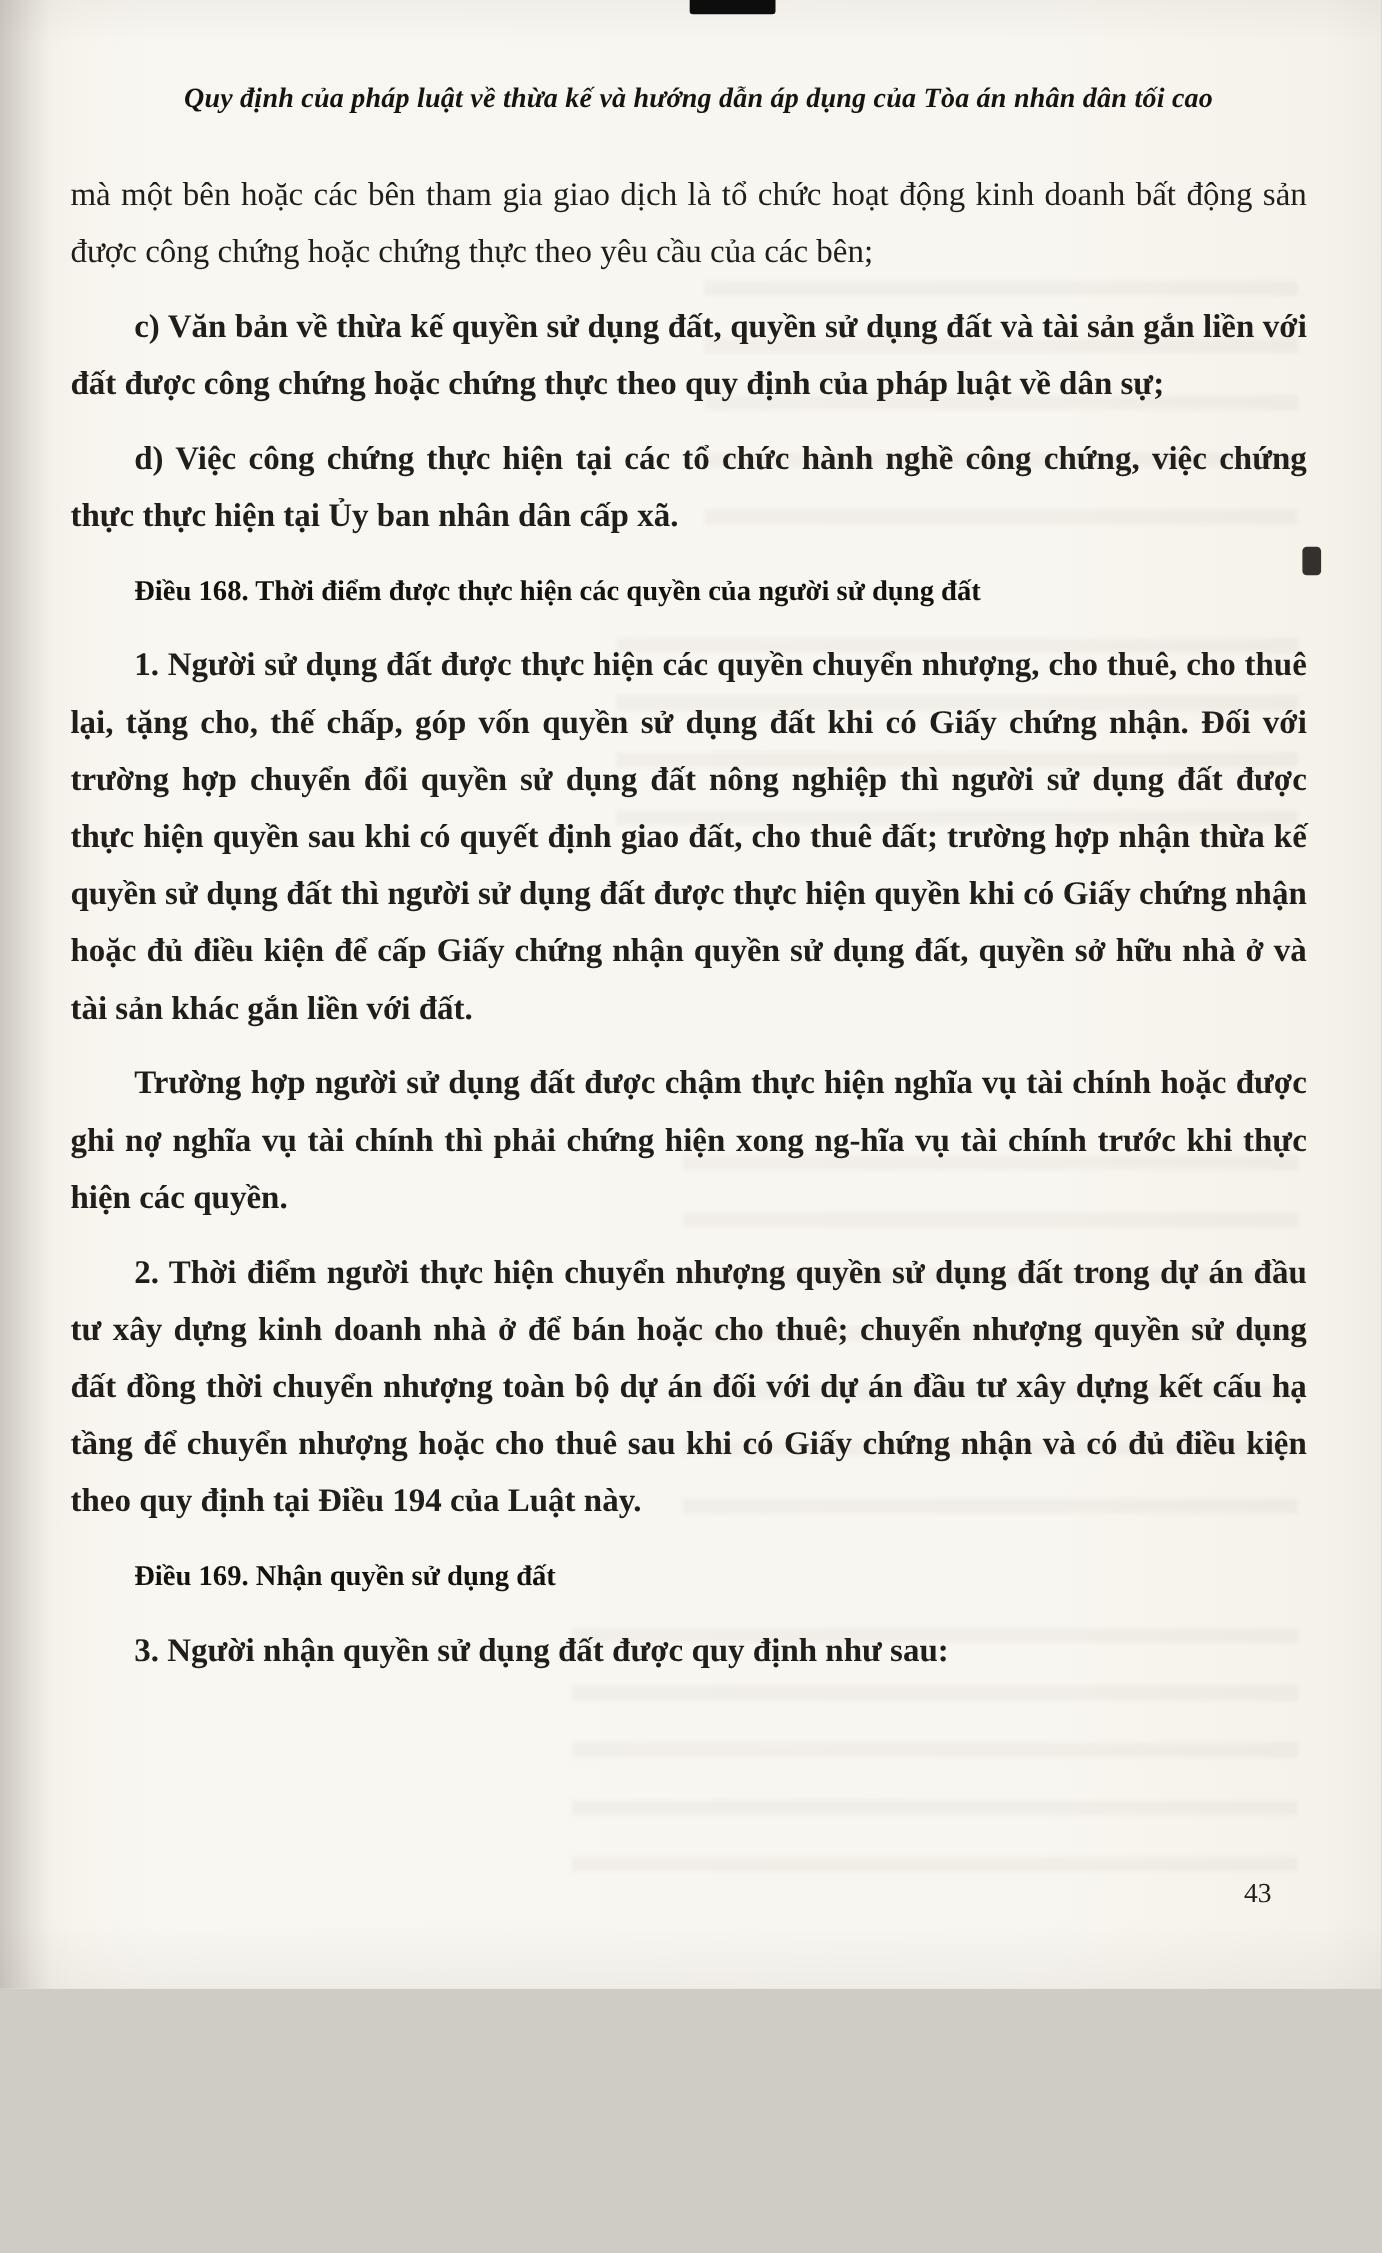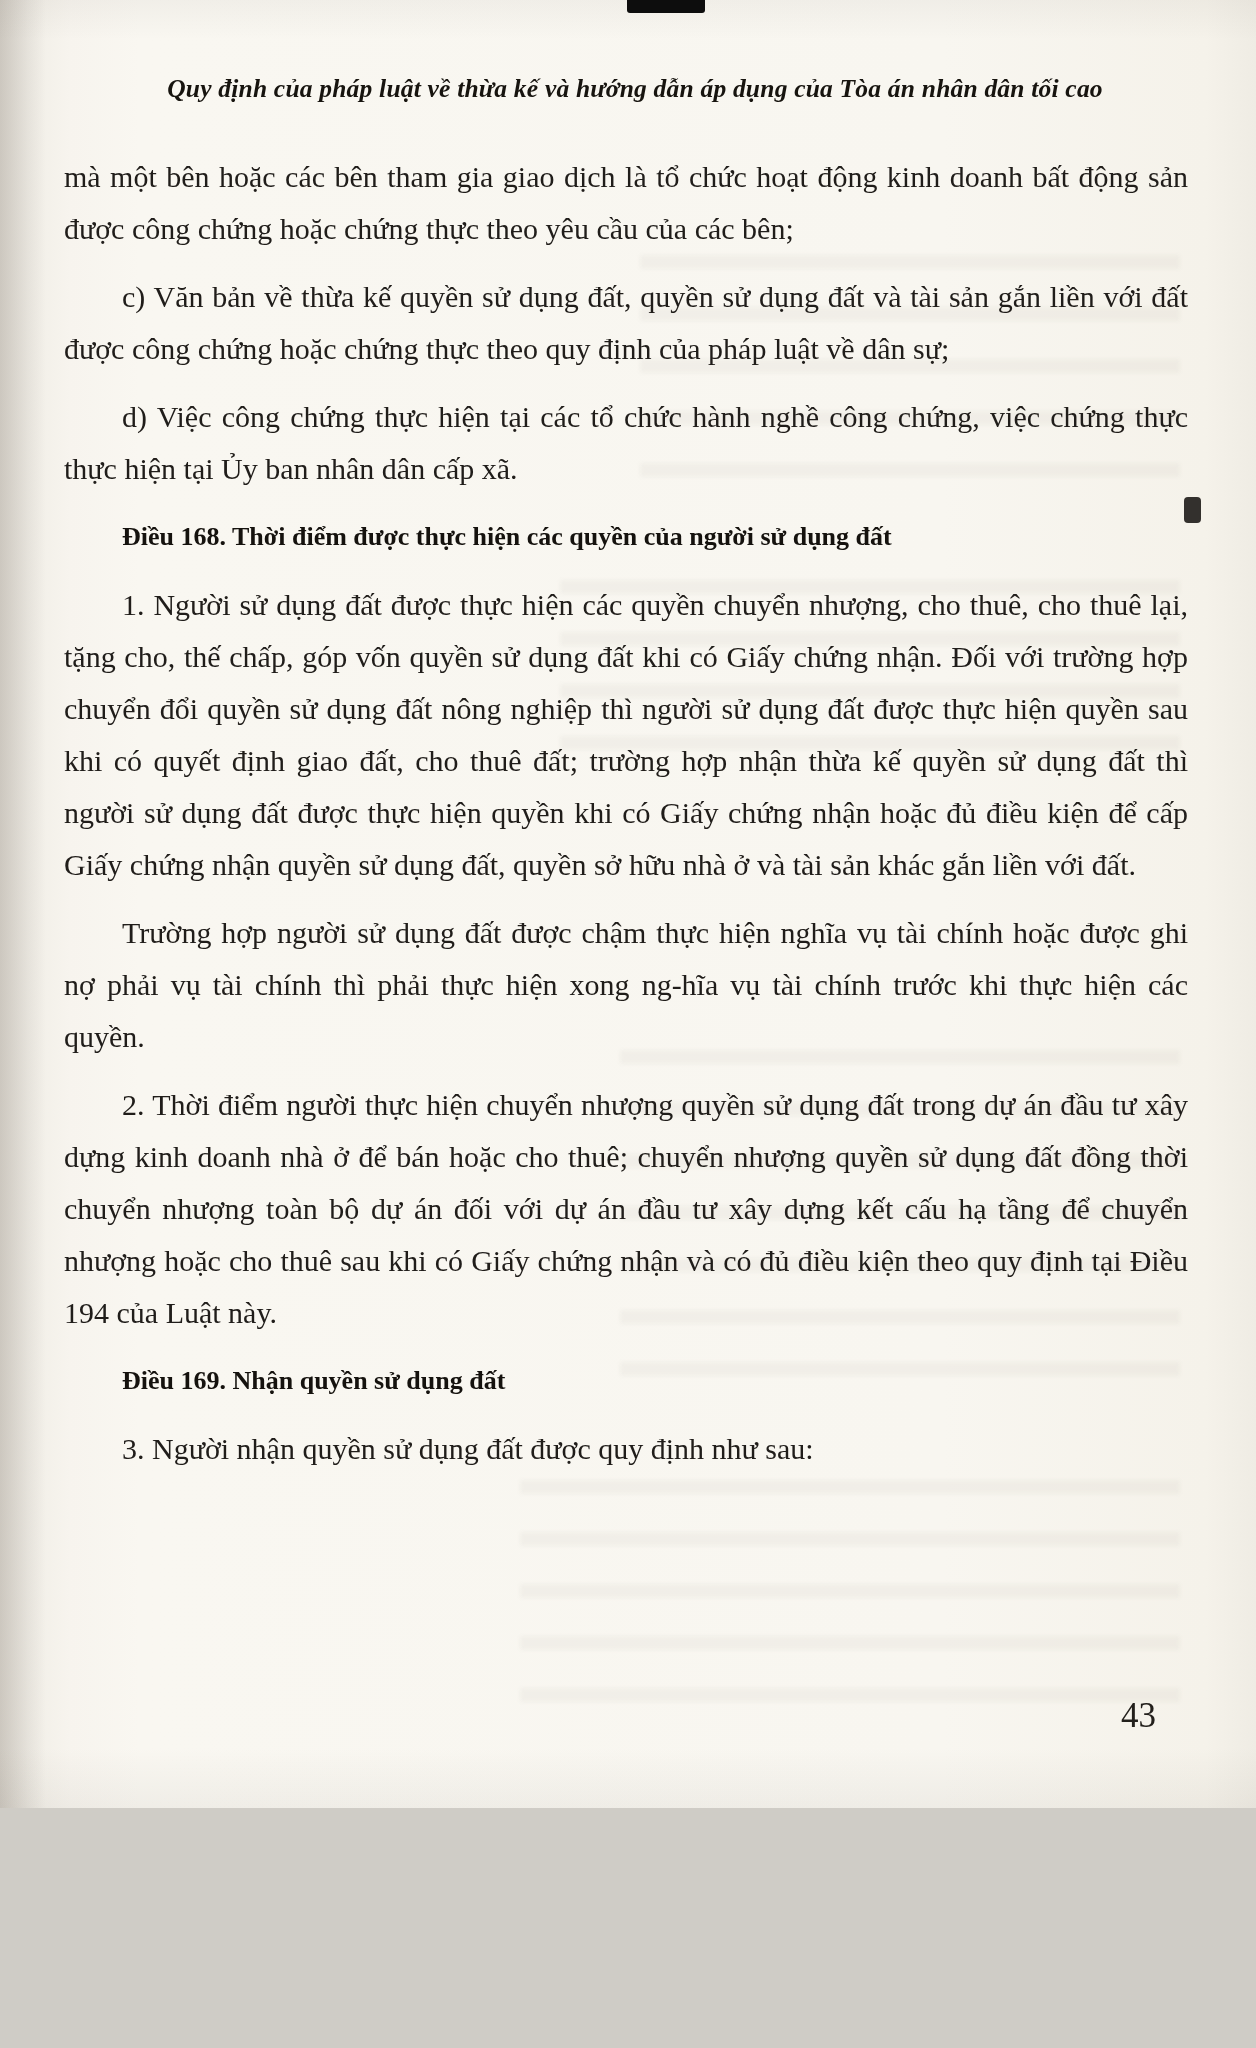--- a/index.html
+++ b/index.html
@@ -60,39 +60,40 @@
     font-size: 30px;
     line-height: 52px;
     text-align: justify;
     z-index: 2;
   }
   .body-text p {
     margin: 0 0 16px 0;
   }
   .body-text p.indent {
     text-indent: 58px;
+    font-weight: bold;
   }
   .body-text p.continuation {
     text-indent: 0;
   }
   .body-text h2.article {
     font-size: 26px;
     line-height: 52px;
     font-weight: bold;
     margin: 2px 0 16px 0;
     text-indent: 58px;
     text-align: justify;
     color: #15120e;
   }
 
   .page-number {
     position: absolute;
     right: 100px;
     bottom: 72px;
-    font-size: 35px;
+    font-size: 25px;
     color: #23201c;
     z-index: 2;
   }
 
   
   .artifact { position: absolute; z-index: 3; pointer-events: none; }
   .artifact-top-bar {
     left: 627px; top: 0;
     width: 78px; height: 13px;
     background: #0d0d0d;
@@ -152,21 +153,21 @@
     <p class="continuation">mà một bên hoặc các bên tham gia giao dịch là tổ chức hoạt động kinh doanh bất động sản được công chứng hoặc chứng thực theo yêu cầu của các bên;</p>
 
     <p class="indent">c) Văn bản về thừa kế quyền sử dụng đất, quyền sử dụng đất và tài sản gắn liền với đất được công chứng hoặc chứng thực theo quy định của pháp luật về dân sự;</p>
 
     <p class="indent">d) Việc công chứng thực hiện tại các tổ chức hành nghề công chứng, việc chứng thực thực hiện tại Ủy ban nhân dân cấp xã.</p>
 
     <h2 class="article">Điều 168. Thời điểm được thực hiện các quyền của người sử dụng đất</h2>
 
     <p class="indent">1. Người sử dụng đất được thực hiện các quyền chuyển nhượng, cho thuê, cho thuê lại, tặng cho, thế chấp, góp vốn quyền sử dụng đất khi có Giấy chứng nhận. Đối với trường hợp chuyển đổi quyền sử dụng đất nông nghiệp thì người sử dụng đất được thực hiện quyền sau khi có quyết định giao đất, cho thuê đất; trường hợp nhận thừa kế quyền sử dụng đất thì người sử dụng đất được thực hiện quyền khi có Giấy chứng nhận hoặc đủ điều kiện để cấp Giấy chứng nhận quyền sử dụng đất, quyền sở hữu nhà ở và tài sản khác gắn liền với đất.</p>
 
-    <p class="indent">Trường hợp người sử dụng đất được chậm thực hiện nghĩa vụ tài chính hoặc được ghi nợ phải vụ tài chính thì phải thực hiện xong ng-hĩa vụ tài chính trước khi thực hiện các quyền.</p>
+    <p class="indent">Trường hợp người sử dụng đất được chậm thực hiện nghĩa vụ tài chính hoặc được ghi nợ nghĩa vụ tài chính thì phải chứng hiện xong ng-hĩa vụ tài chính trước khi thực hiện các quyền.</p>
 
     <p class="indent">2. Thời điểm người thực hiện chuyển nhượng quyền sử dụng đất trong dự án đầu tư xây dựng kinh doanh nhà ở để bán hoặc cho thuê; chuyển nhượng quyền sử dụng đất đồng thời chuyển nhượng toàn bộ dự án đối với dự án đầu tư xây dựng kết cấu hạ tầng để chuyển nhượng hoặc cho thuê sau khi có Giấy chứng nhận và có đủ điều kiện theo quy định tại Điều 194 của Luật này.</p>
 
     <h2 class="article">Điều 169. Nhận quyền sử dụng đất</h2>
 
     <p class="indent">3. Người nhận quyền sử dụng đất được quy định như sau:</p>
 
 
   </div>
 

